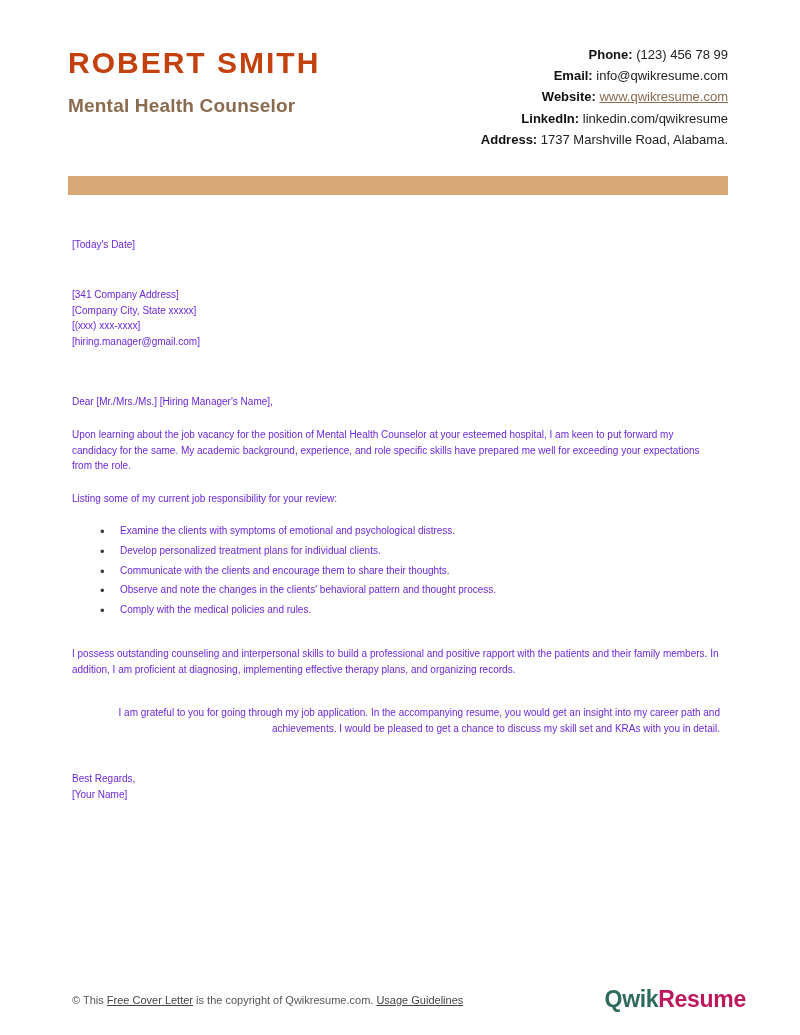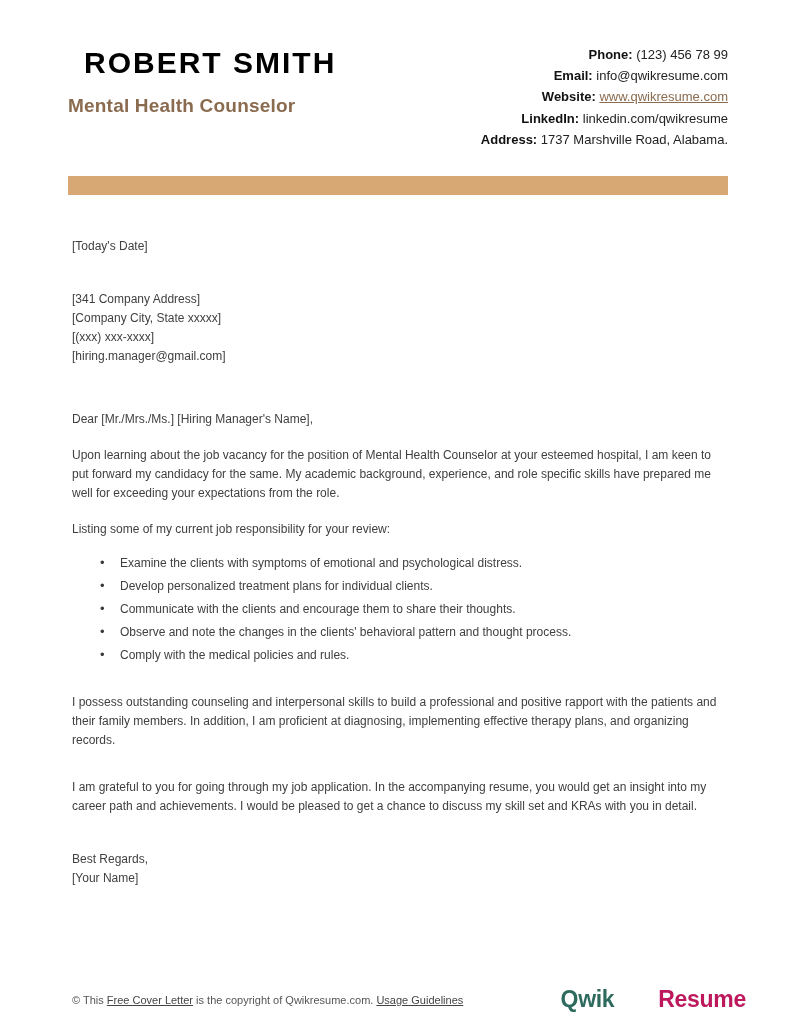--- a/index.html
+++ b/index.html
@@ -31,24 +31,23 @@
     padding: 38px 72px 0 68px;
     box-sizing: border-box;
   }
   .identity {
     padding-top: 8px;
   }
   .name {
     font-size: 30px;
     letter-spacing: 2.0px;
     font-weight: bold;
-    color: #000000;
+    color: #c2410c;
     line-height: 1.1;
     white-space: nowrap;
-    margin-left: 16px;
   }
   .job-title {
     margin-top: 16px;
     font-size: 19px;
     font-weight: bold;
     color: #8a6b4f;
     letter-spacing: 0.2px;
   }
   .contact {
     text-align: right;
@@ -69,23 +68,23 @@
   .accent-bar {
     margin: 26px 72px 0 68px;
     height: 19px;
     background: #d8a874;
   }
 
   
   .content {
     padding: 0 80px 0 72px;
     box-sizing: border-box;
-    font-size: 12px;
+    font-size: 10px;
     line-height: 1.58;
-    color: #404040;
+    color: #6d28d9;
   }
   .date-block {
     margin-top: 42px;
   }
   .addr-block {
     margin-top: 34px;
   }
   .addr-block div { }
   .salutation {
     margin-top: 44px;
@@ -136,21 +135,20 @@
   .footer-text a, .footer-text .ul {
     color: #444;
     text-decoration: underline;
   }
   .brand {
     display: flex;
     align-items: center;
     font-size: 23px;
     font-weight: bold;
     letter-spacing: -0.3px;
-    gap: 44px;
   }
   .brand .qwik { color: #2e6b5e; }
   .brand .resume { color: #be185d; }
 </style>
 </head>
 <body>
 
 <div class="page">
 
   <div class="header">
@@ -205,21 +203,21 @@
     <ul class="duties">
       <li>Examine the clients with symptoms of emotional and psychological distress.</li>
       <li>Develop personalized treatment plans for individual clients.</li>
       <li>Communicate with the clients and encourage them to share their thoughts.</li>
       <li>Observe and note the changes in the clients' behavioral pattern and thought process.</li>
       <li>Comply with the medical policies and rules.</li>
     </ul>
 
     <p class="para" style="margin-top:28px;">I possess outstanding counseling and interpersonal skills to build a professional and positive rapport with the patients and their family members. In addition, I am proficient at diagnosing, implementing effective therapy plans, and organizing records.</p>
 
-    <p class="para" style="margin-top:28px;">I am grateful to you for going through my job application. In the accompanying resume, you would get an insight into my career path and achievements. I would be pleased to get a chance to discuss my skill set and KRAs with you in detail.</p>
+    <p class="para" style="margin-top:28px;text-align:right;">I am grateful to you for going through my job application. In the accompanying resume, you would get an insight into my career path and achievements. I would be pleased to get a chance to discuss my skill set and KRAs with you in detail.</p>
 
     <div class="closing">
       <div>Best Regards,</div>
       <div>[Your Name]</div>
     </div>
 
   </div>
 
   <div class="footer">
     <div class="footer-text">

